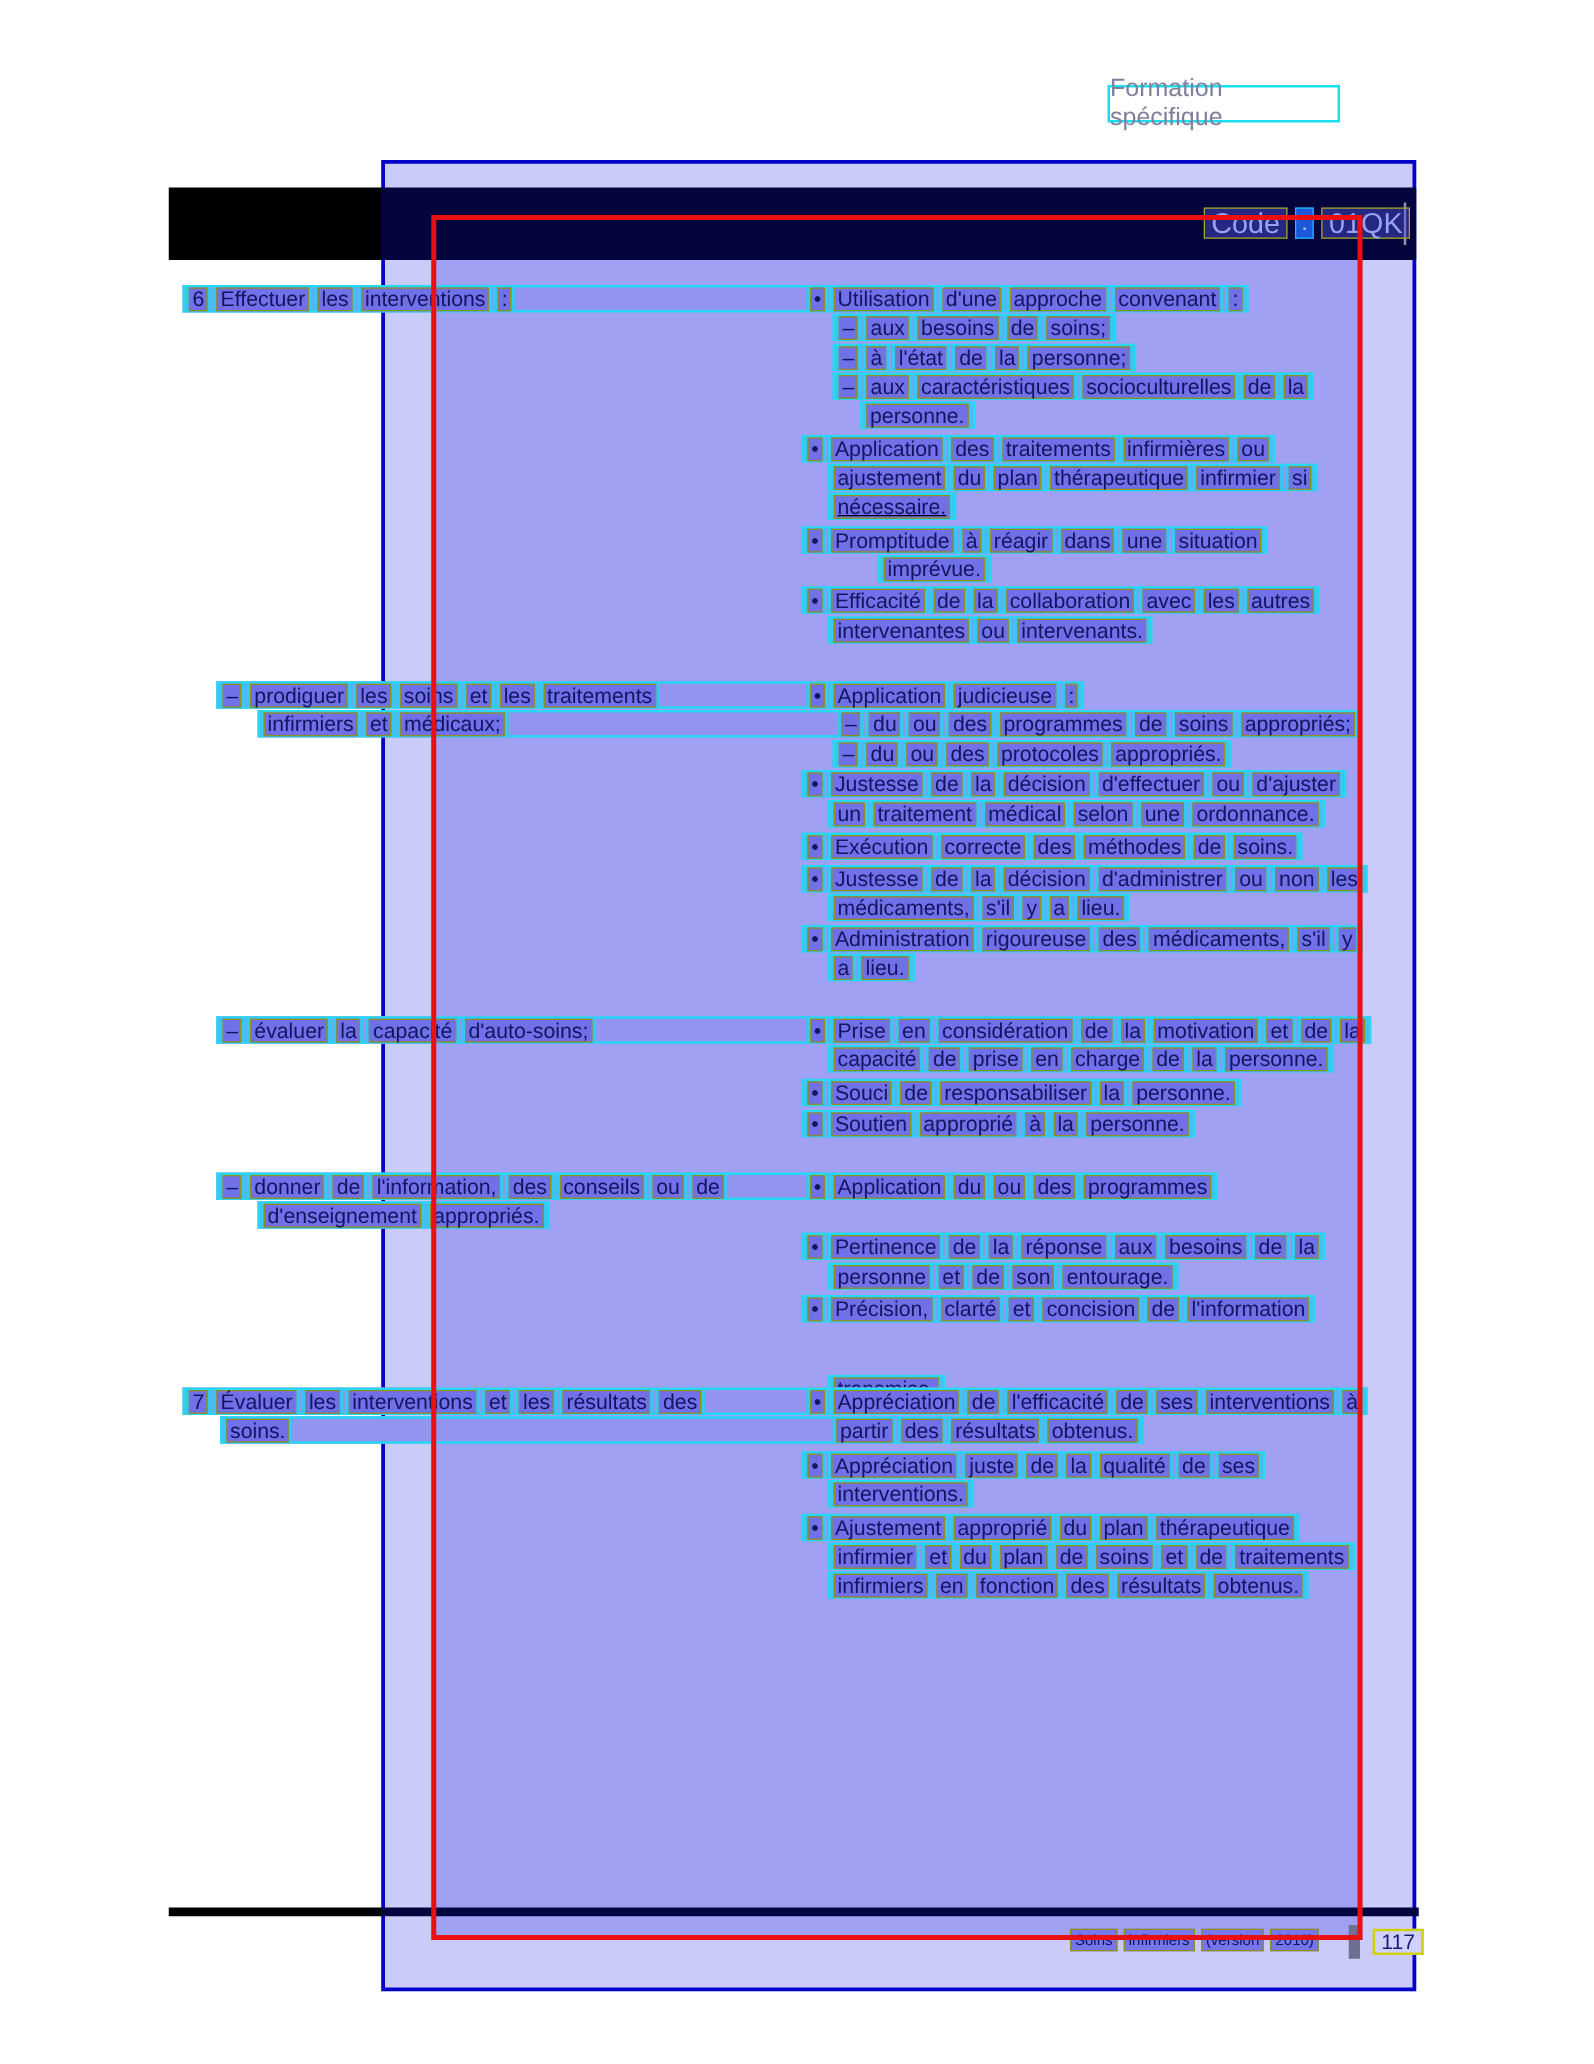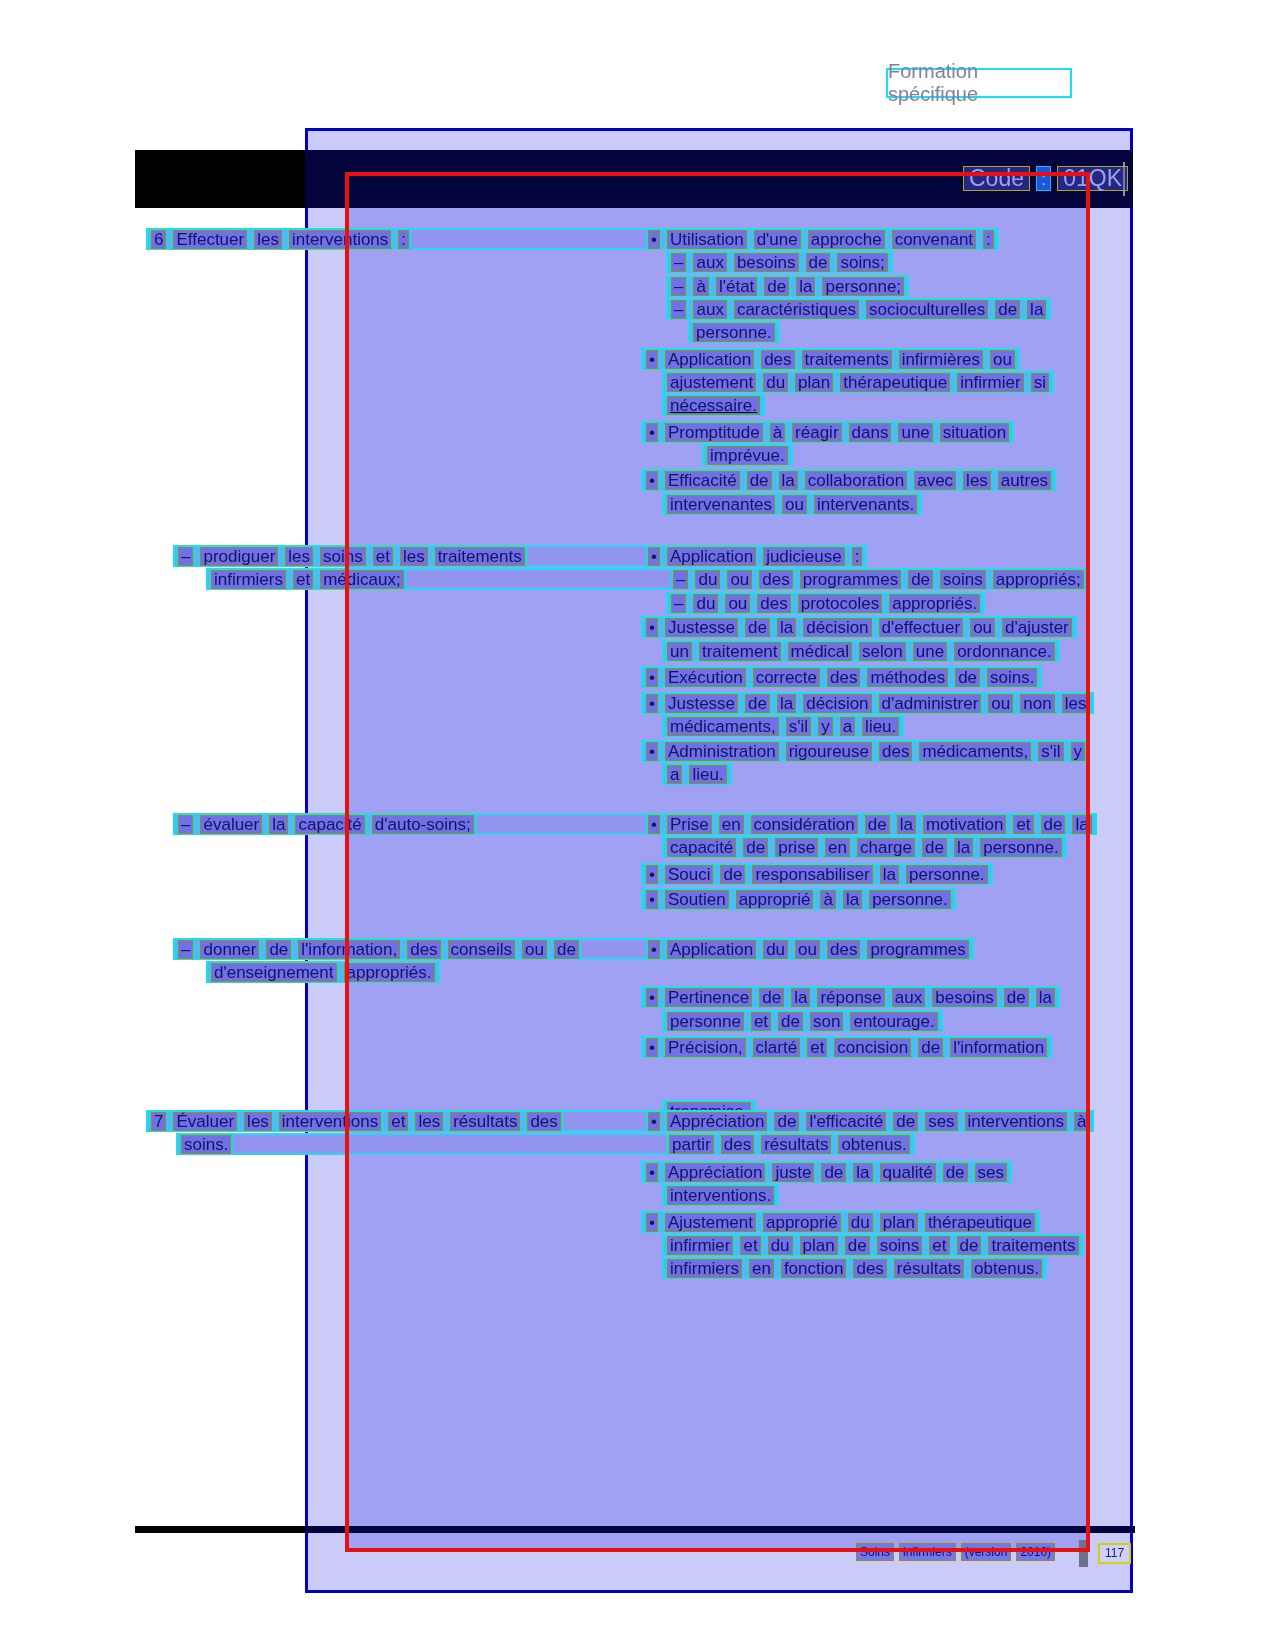--- a/index.html
+++ b/index.html
@@ -40,21 +40,21 @@
      color:#14145f;}
 
   
   .footer-line{position:absolute;left:135px;top:1526px;width:1000px;height:7px;z-index:7;
                background:linear-gradient(90deg,#000000 0px,#000000 170px,#04043e 170px,#04043e 100%);}
   .footer-text{position:absolute;left:856px;top:1543px;display:flex;gap:5px;align-items:center;z-index:8;}
   .fw{font-size:12px;line-height:14px;border:1px solid #8f8f1a;background:#7575ec;color:#101060;
       padding:1px 3px;}
   .footer-marker{position:absolute;left:1079px;top:1540px;width:9px;height:27px;background:#6f6f92;z-index:8;}
   .page-number{position:absolute;left:1098px;top:1543px;z-index:8;border:2px solid #d0d012;
-               background:#d0d0fa;color:#1a1a78;font-size:12px;line-height:15px;padding:1px 5px;}
+               background:#d0d0fa;color:#1a1a78;font-size:17px;line-height:15px;padding:1px 5px;}
 </style>
 </head>
 <body>
 
 <div id="screen">
 
   <div class="page-tag">
     <span>Formation spécifique</span>
   </div>
 

